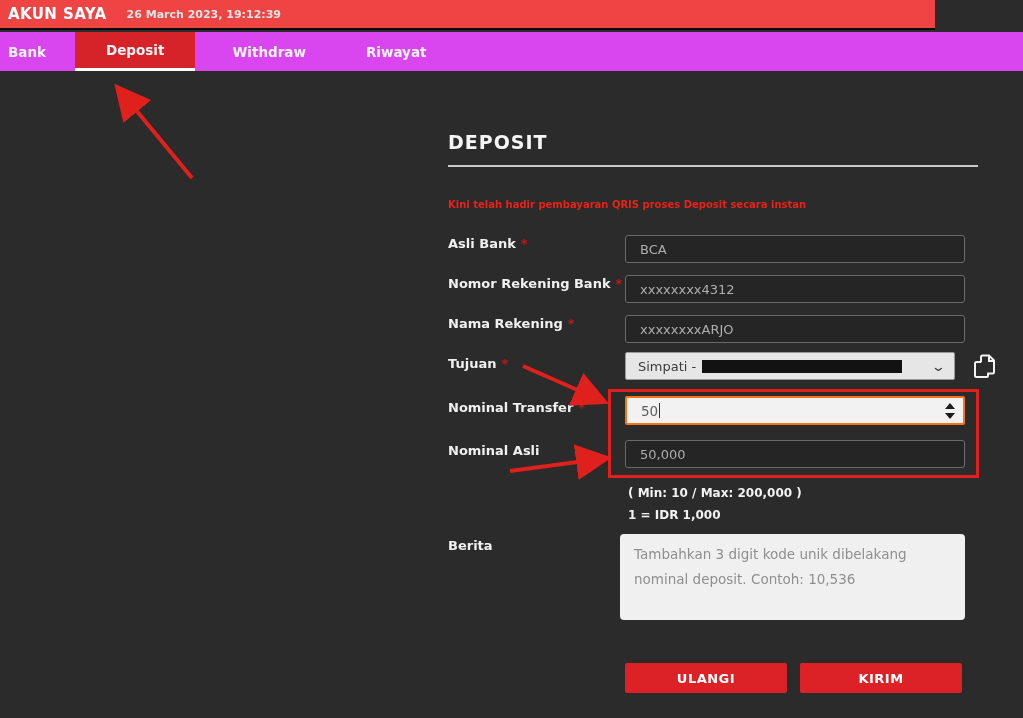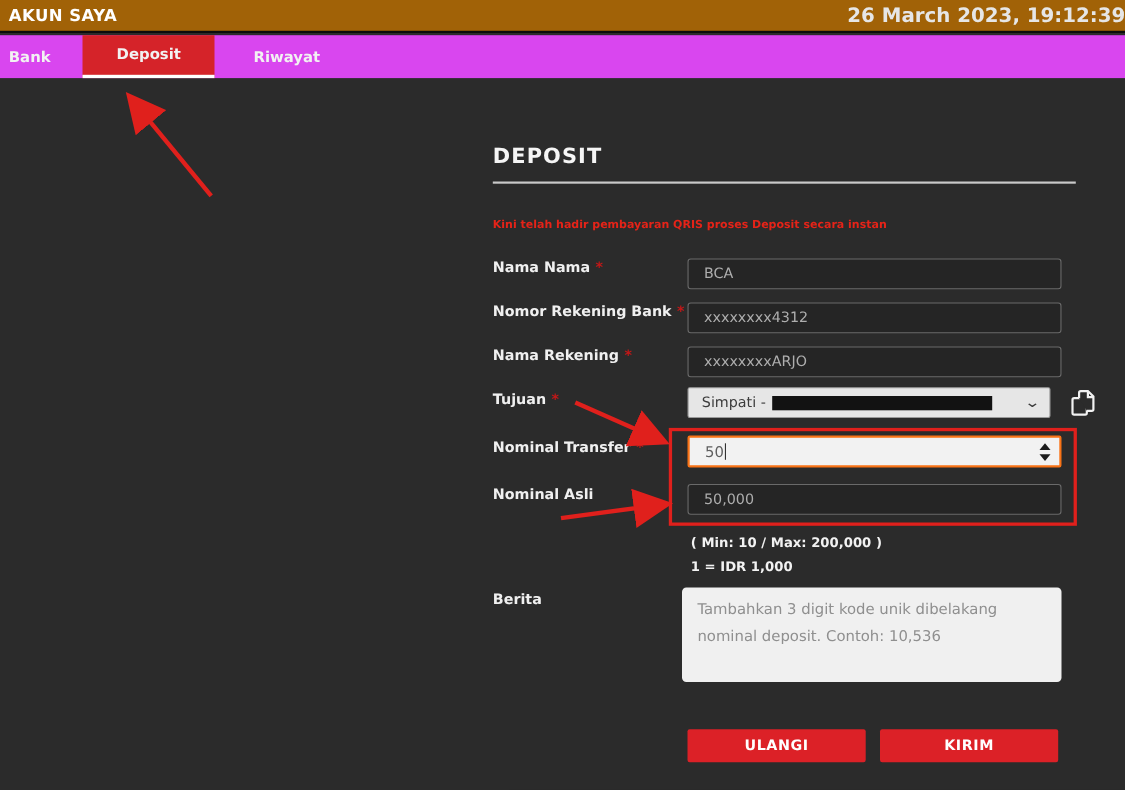--- a/index.html
+++ b/index.html
@@ -5,26 +5,26 @@
   * { margin:0; padding:0; box-sizing:border-box; }
   html,body { width:1023px; height:718px; overflow:hidden; }
   body {
     font-family: "DejaVu Sans", "Liberation Sans", sans-serif;
     background:#2b2b2b;
     position:relative;
   }
 
   
   .topbar {
-    position:absolute; left:0; top:0; width:1023px; height:30px;
-    background:#a16207; border-bottom:2px solid #0c0c0c;
-    display:flex; align-items:center;justify-content:space-between;
+    position:absolute; left:0; top:0; width:935px; height:30px;
+    background:#ef4444; border-bottom:2px solid #0c0c0c;
+    display:flex; align-items:center;
   }
   .brand { color:#ffffff; font-weight:bold; font-size:15px; letter-spacing:0.4px; margin-left:8px; }
-  .timestamp { color:#e6e6e6; font-size:18px; font-weight:bold; margin-left:32px; }
+  .timestamp { color:#e6e6e6; font-size:11px; font-weight:bold; margin-left:20px; }
 
   
   .nav {
     position:absolute; left:0; top:32px; width:1023px; height:39px;
     background:#d946ef; display:flex; align-items:stretch;
   }
   .tab {
     color:#f2f2f2; font-size:13.5px; font-weight:bold;
     display:flex; align-items:center; cursor:pointer;
   }
@@ -115,31 +115,34 @@
   <span class="timestamp">26 March 2023, 19:12:39</span>
 </div>
 
 <div class="nav">
   <div class="tab tab-bank">
     <span>Bank</span>
   </div>
   <div class="tab tab-active">
     <span>Deposit</span>
   </div>
+  <div class="tab tab-withdraw">
+    <span>Withdraw</span>
+  </div>
   <div class="tab tab-riwayat">
     <span>Riwayat</span>
   </div>
 </div>
 
 <div class="page-title">DEPOSIT</div>
 <div class="title-rule"></div>
 <div class="promo">Kini telah hadir pembayaran QRIS proses Deposit secara instan</div>
 
 <div class="flabel" style="left:448px; top:236px;">
-  <span>Nama Nama</span><span class="req">*</span>
+  <span>Asli Bank</span><span class="req">*</span>
 </div>
 <input class="field-dark" style="top: 235px;" readonly="" value="BCA">
 
 <div class="flabel" style="left:448px; top:276px;">
   <span>Nomor Rekening Bank</span><span class="req">*</span>
 </div>
 <input class="field-dark" style="top: 275px;" readonly="" value="xxxxxxxx4312">
 
 <div class="flabel" style="left:448px; top:316px;">
   <span>Nama Rekening</span><span class="req">*</span>

